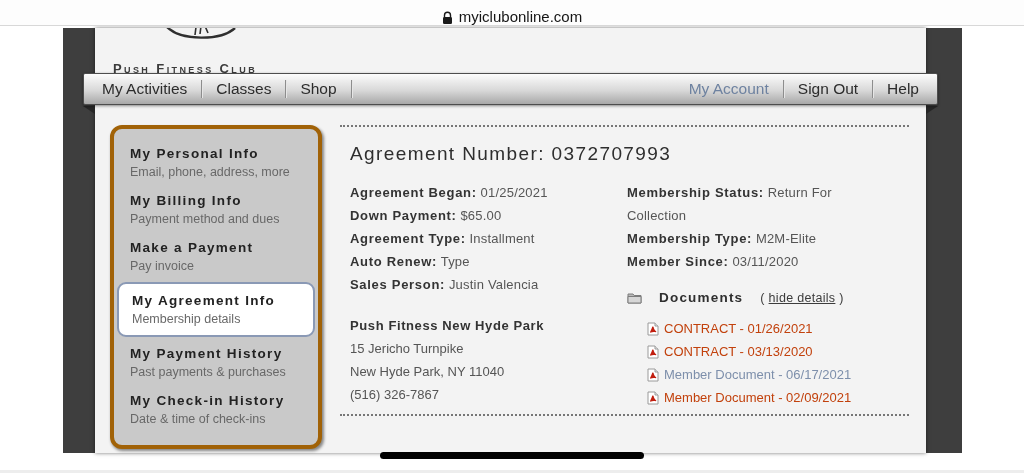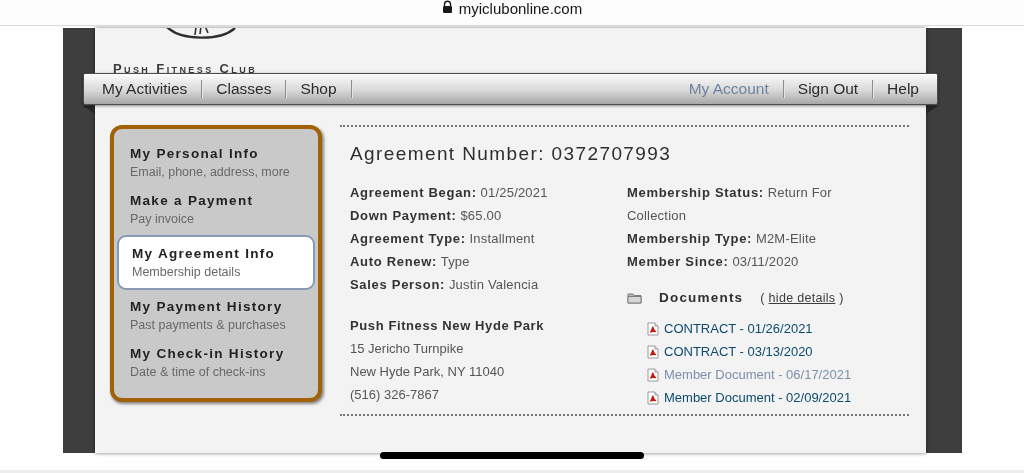--- a/index.html
+++ b/index.html
@@ -6,21 +6,21 @@
   html,body { width:1024px; height:473px; }
   body {
     position:relative; overflow:hidden; background:#ffffff;
     font-family:"Liberation Sans", sans-serif;
   }
 
   
   .browser-bar {
     position:absolute; top:0; left:0; right:0; height:26px;
     background:#fdfdfd; border-bottom:1px solid #d8d8d8;
-    display:flex; align-items:flex-start; justify-content:center; gap:6px;
+    display:flex; align-items:flex-end; justify-content:center; gap:6px;
     font-size:15px; color:#151515; z-index:10;
   }
 
   
   .bottom-strip { position:absolute; left:0; right:0; bottom:0; height:3px; background:#ededed; }
   .site-frame {
     position:absolute; top:28px; left:63px; width:899px; bottom:20px;
     background:#3e3e3e;
   }
   .site-content {
@@ -87,21 +87,21 @@
 
   .club-block { margin-top:18px; font-size:13px; line-height:23px; color:#555555; }
   .club-name { font-weight:bold; color:#333333; letter-spacing:0.6px; }
 
   .docs { margin-top:17px; }
   .docs-header { display:flex; align-items:center; gap:17px; font-size:13.5px; }
   .docs-title { font-weight:bold; letter-spacing:1.2px; color:#2f2f2f; }
   .docs-toggle-wrap { font-size:12.5px; color:#3c3c3c; letter-spacing:0.3px; }
   .docs-toggle { text-decoration:underline; cursor:pointer; color:#3c3c3c; }
   .doc-list { margin:12px 0 0 20px; }
-  .doc-item { display:flex; align-items:center; gap:5px; font-size:13px; line-height:23px; color:#0c4a6e; cursor:pointer; }
+  .doc-item { display:flex; align-items:center; gap:5px; font-size:13px; line-height:23px; color:#c2410c; cursor:pointer; }
   .doc-item.visited { color:#7d8fab; }
   .doc-item .pdf { flex-shrink:0; }
 
   
   .home-indicator {
     position:absolute; left:380px; top:452px; width:264px; height:7px;
     background:#000; border-radius:4px; z-index:11;
   }
   svg { display:block; }
 </style>
@@ -147,20 +147,24 @@
         <div class="nav-item">Help</div>
       </div>
     </div>
 
     <div class="main-row">
 
       <div class="sidebar">
         <div class="side-item">
           <div class="side-title">My Personal Info</div>
           <div class="side-sub">Email, phone, address, more</div>
+        </div>
+        <div class="side-item">
+          <div class="side-title">My Billing Info</div>
+          <div class="side-sub">Payment method and dues</div>
         </div>
         <div class="side-item">
           <div class="side-title">Make a Payment</div>
           <div class="side-sub">Pay invoice</div>
         </div>
         <div class="side-item selected">
           <div class="side-title">My Agreement Info</div>
           <div class="side-sub">Membership details</div>
         </div>
         <div class="side-item">

